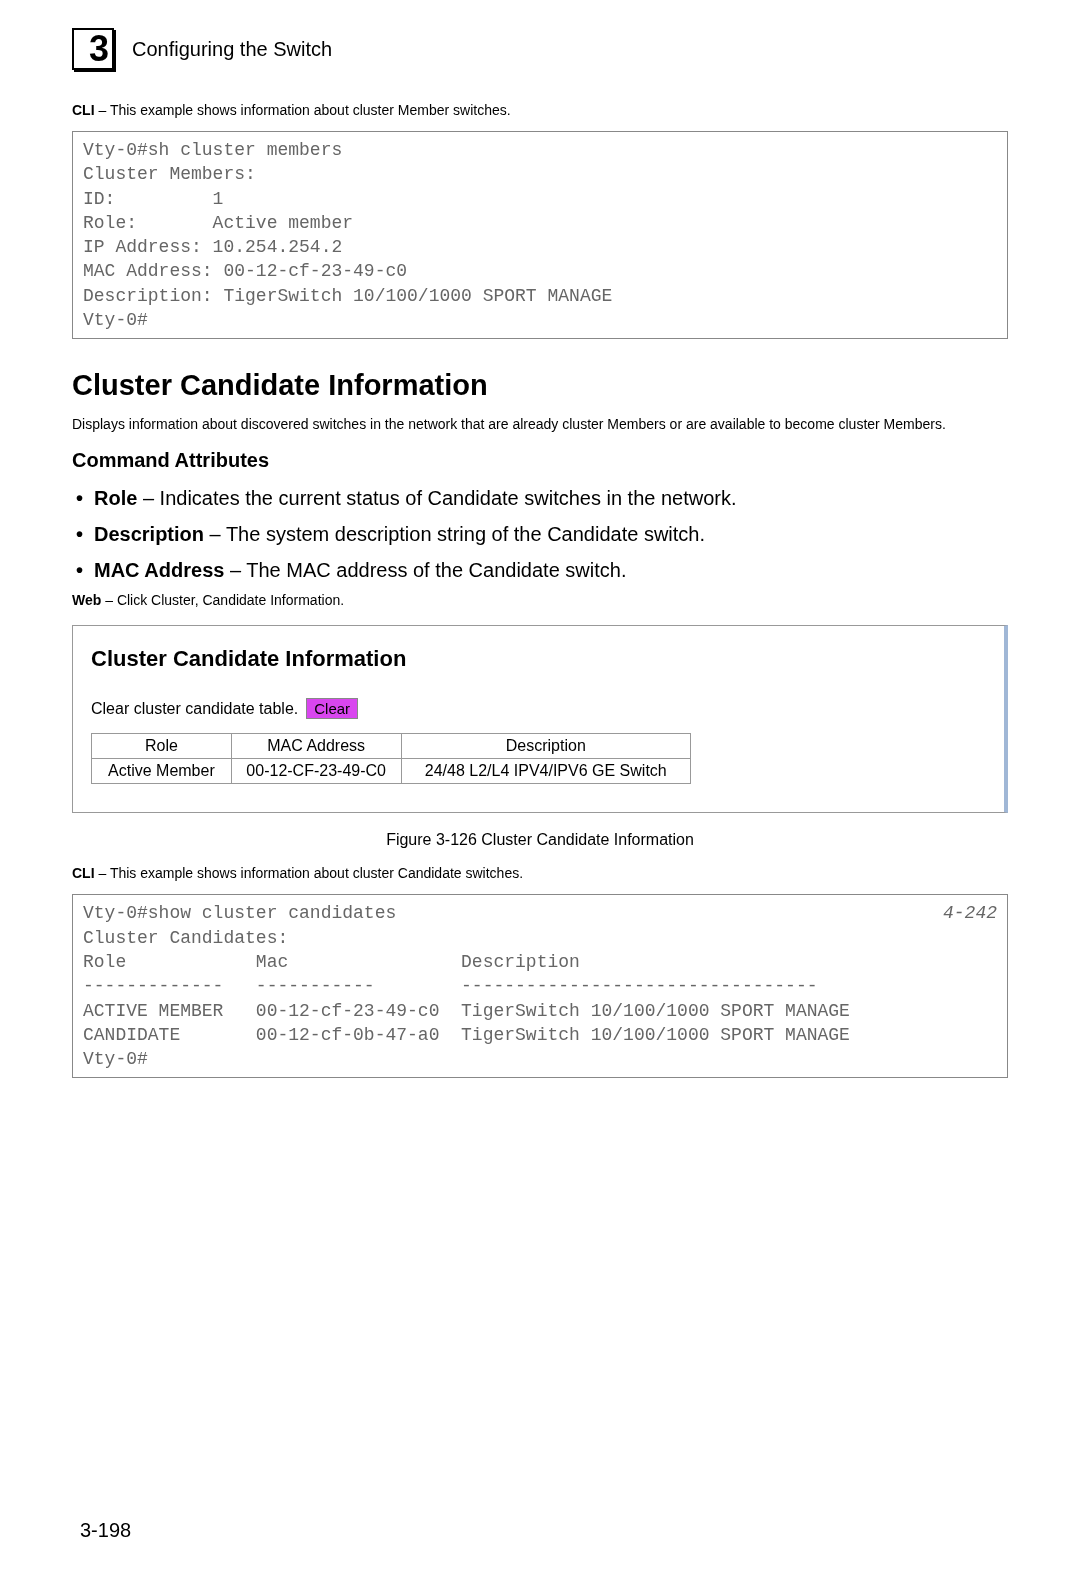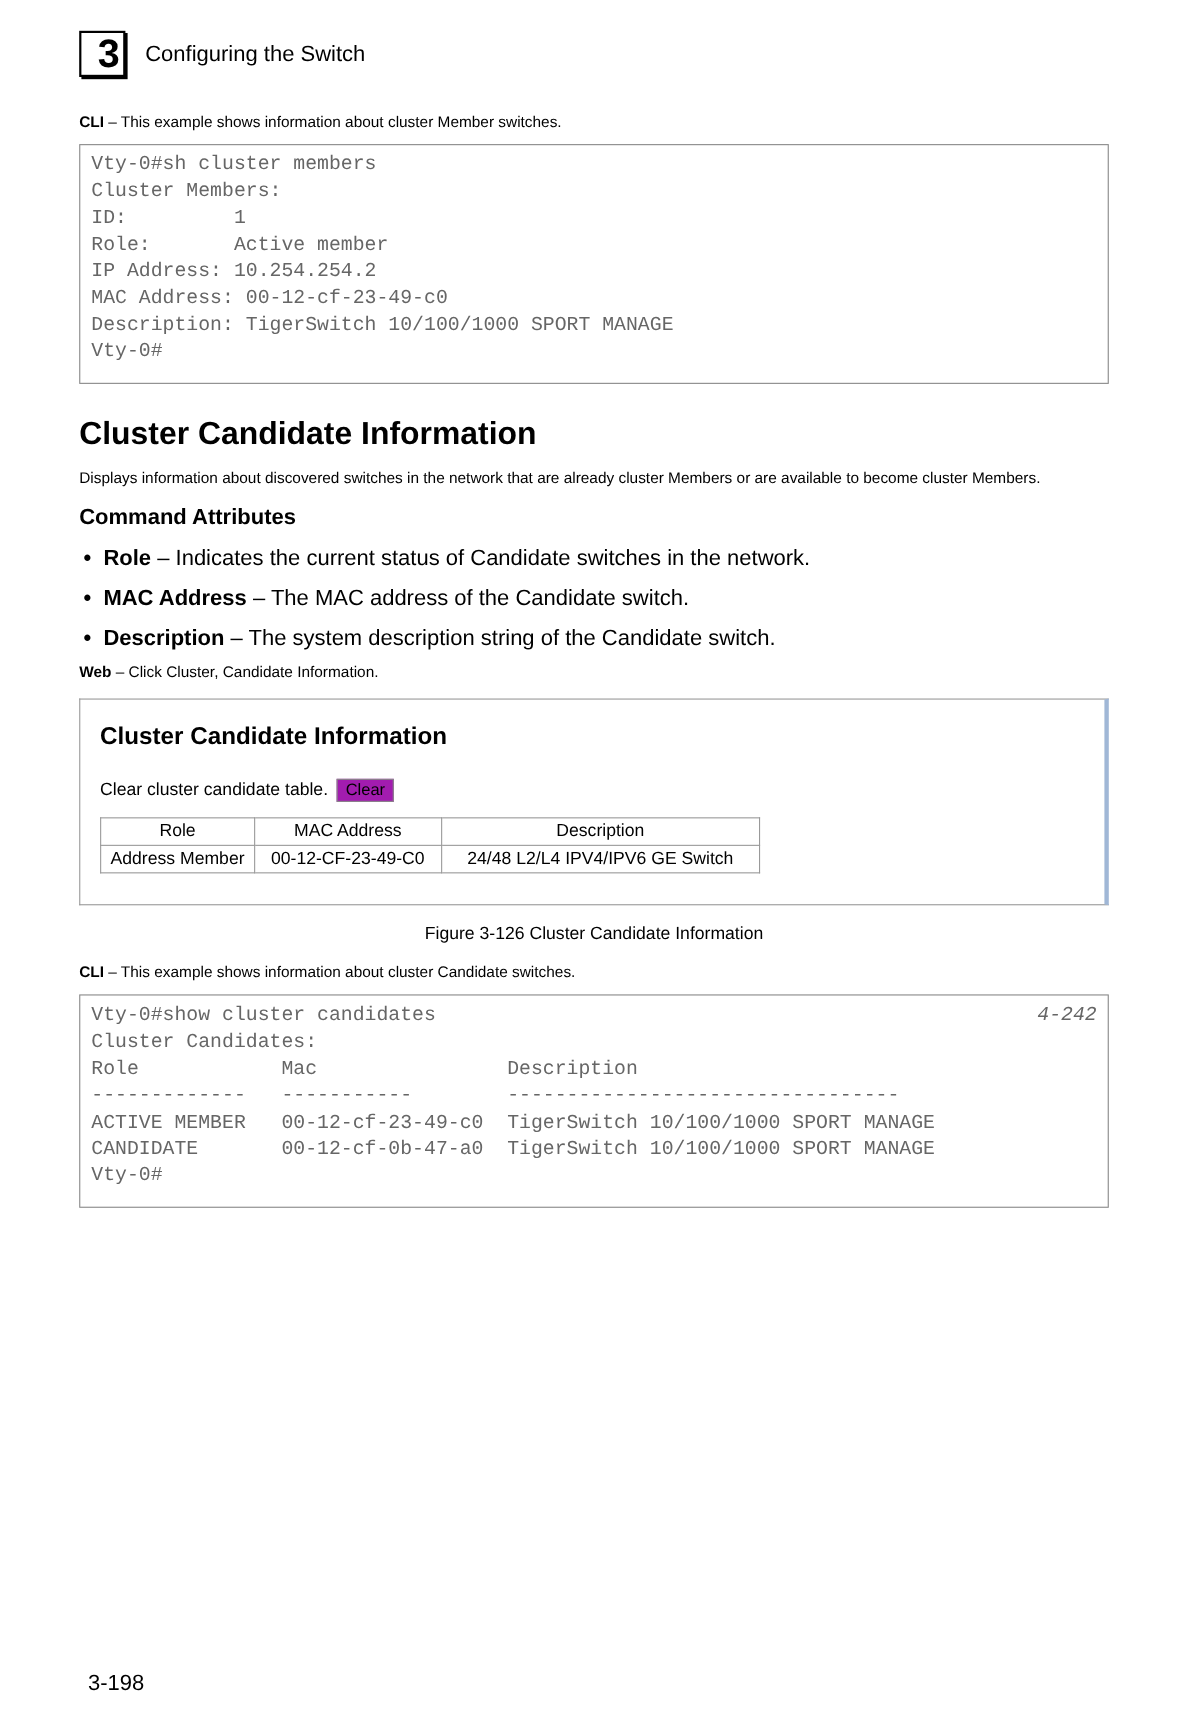--- a/index.html
+++ b/index.html
@@ -44,21 +44,21 @@
     .body-text {
       font-size: 14px;
       line-height: 1.5;
       margin-bottom: 10px;
     }
     .bold {
       font-weight: bold;
     }
     .cli-block {
       border: 1px solid #888;
-      padding: 6px 10px 16px 10px;
+      padding: 6px 10px 6px 10px;
       font-family: "Courier New", Courier, monospace;
       font-size: 18px;
       line-height: 1.35;
       color: #666;
       margin-bottom: 30px;
       white-space: pre;
       position: relative;
       display: flex;
       justify-content: space-between;
     }
@@ -117,21 +117,21 @@
     }
     .clear-row {
       font-size: 16px;
       margin-bottom: 14px;
       display: flex;
       align-items: center;
     }
     .clear-button {
       display: inline-block;
       border: 1px solid #888;
-      background: #a21caf;
+      background: #d946ef;
       padding: 1px 7px;
       font-size: 15px;
       margin-left: 8px;
       font-family: Arial, sans-serif;
     }
     .candidate-table {
       border-collapse: collapse;
       font-size: 16px;
       width: 600px;
     }
@@ -183,22 +183,22 @@
 </div>
 
 <h2 class="section-heading">Cluster Candidate Information</h2>
 
 <p class="body-text">Displays information about discovered switches in the network that are already cluster Members or are available to become cluster Members.</p>
 
 <h3 class="sub-heading">Command Attributes</h3>
 
 <ul class="attr-list">
   <li><span class="bold">Role</span><span> – Indicates the current status of Candidate switches in the network.</span></li>
+  <li><span class="bold">Description</span><span> – The system description string of the Candidate switch.</span></li>
   <li><span class="bold">MAC Address</span><span> – The MAC address of the Candidate switch.</span></li>
-  <li><span class="bold">Description</span><span> – The system description string of the Candidate switch.</span></li>
 </ul>
 
 <p class="body-text">
   <span class="bold">Web</span><span> – Click Cluster, Candidate Information.</span>
 </p>
 
 <div class="web-screenshot-box">
   <div class="web-title">Cluster Candidate Information</div>
   <div class="clear-row">
     <span>Clear cluster candidate table.</span>
@@ -207,21 +207,21 @@
   <table class="candidate-table">
     <thead>
       <tr>
         <th class="col-role">Role</th>
         <th class="col-mac">MAC Address</th>
         <th class="col-desc">Description</th>
       </tr>
     </thead>
     <tbody>
       <tr>
-        <td>Address Member</td>
+        <td>Active Member</td>
         <td>00-12-CF-23-49-C0</td>
         <td>24/48 L2/L4 IPV4/IPV6 GE Switch</td>
       </tr>
     </tbody>
   </table>
 </div>
 
 <div class="figure-caption">Figure 3-126  Cluster Candidate Information</div>
 
 <p class="body-text">

